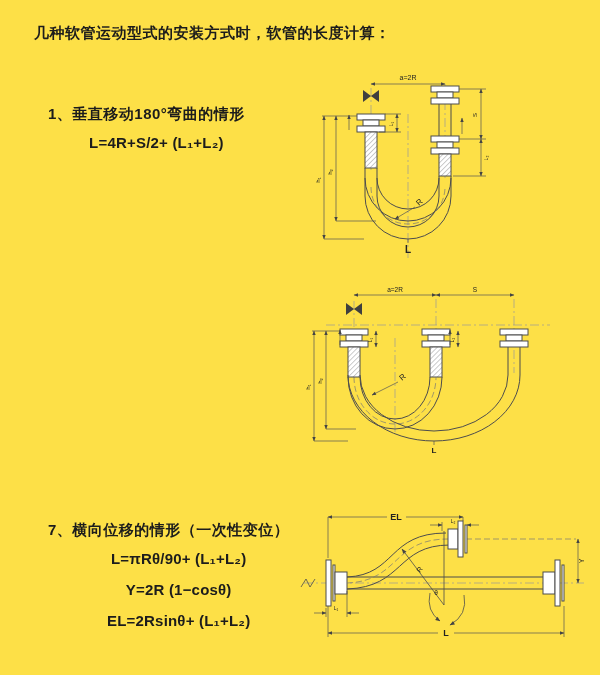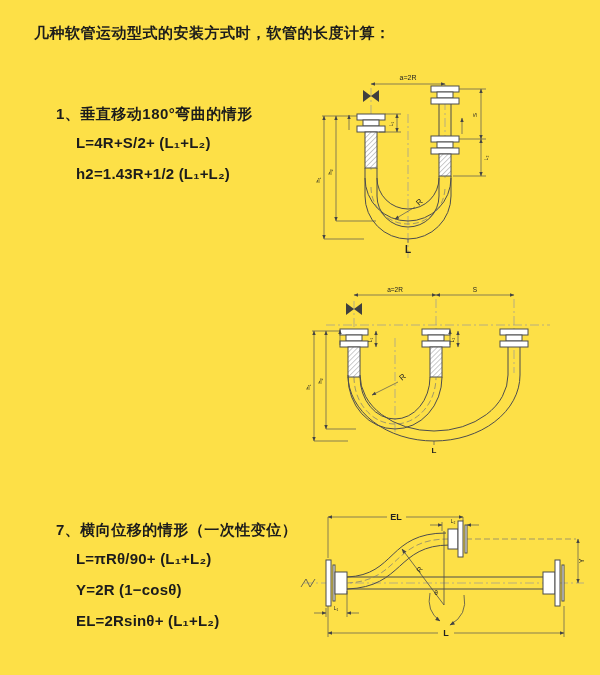--- a/index.html
+++ b/index.html
@@ -4,21 +4,21 @@
 <style>
   html,body{margin:0;padding:0;background:#e8e8e8;}
   .page{
     position:relative;width:600px;height:675px;background:#fde047;
     font-family:"Liberation Sans","DejaVu Sans",sans-serif;color:#1c1c1c;
     overflow:hidden;margin:0 auto;
   }
   .doc-title{
     position:absolute;left:34px;top:24px;font-size:15px;font-weight:700;letter-spacing:.5px;
   }
-  .section{position:absolute;left:56px;}
+  .section{position:absolute;left:48px;text-align:center;}
   .sec-heading{font-size:15px;font-weight:700;letter-spacing:.5px;margin-bottom:10px;}
   .formula{font-size:15px;font-weight:700;margin-left:20px;margin-bottom:14px;letter-spacing:.2px;}
   #sec1{top:105px;}
   #sec2{top:301px;}
   #sec3{top:521px;}
   .diagram{position:absolute;}
   #dia1{left:298px;top:66px;}
   #dia2{left:298px;top:283px;}
   #dia3{left:296px;top:503px;}
   svg text{fill:#222;font-family:"Liberation Sans","DejaVu Sans",sans-serif;}
@@ -32,21 +32,20 @@
 </head>
 <body>
 
 <div class="page">
 
   <div class="doc-title">几种软管运动型式的安装方式时，软管的长度计算：</div>
 
   <div class="section" id="sec1">
     <div class="sec-heading">1、垂直移动180°弯曲的情形</div>
     <div class="formula">L=4R+S/2+ (L₁+L₂)</div>
-    <div class="formula">h2=1.43R+1/2 (L₁+L₂)</div>
   </div>
 
 
   <div class="section" id="sec3">
     <div class="sec-heading">7、横向位移的情形（一次性变位）</div>
     <div class="formula">L=πRθ/90+ (L₁+L₂)</div>
     <div class="formula">Y=2R (1−cosθ)</div>
     <div class="formula">EL=2Rsinθ+ (L₁+L₂)</div>
   </div>
 

